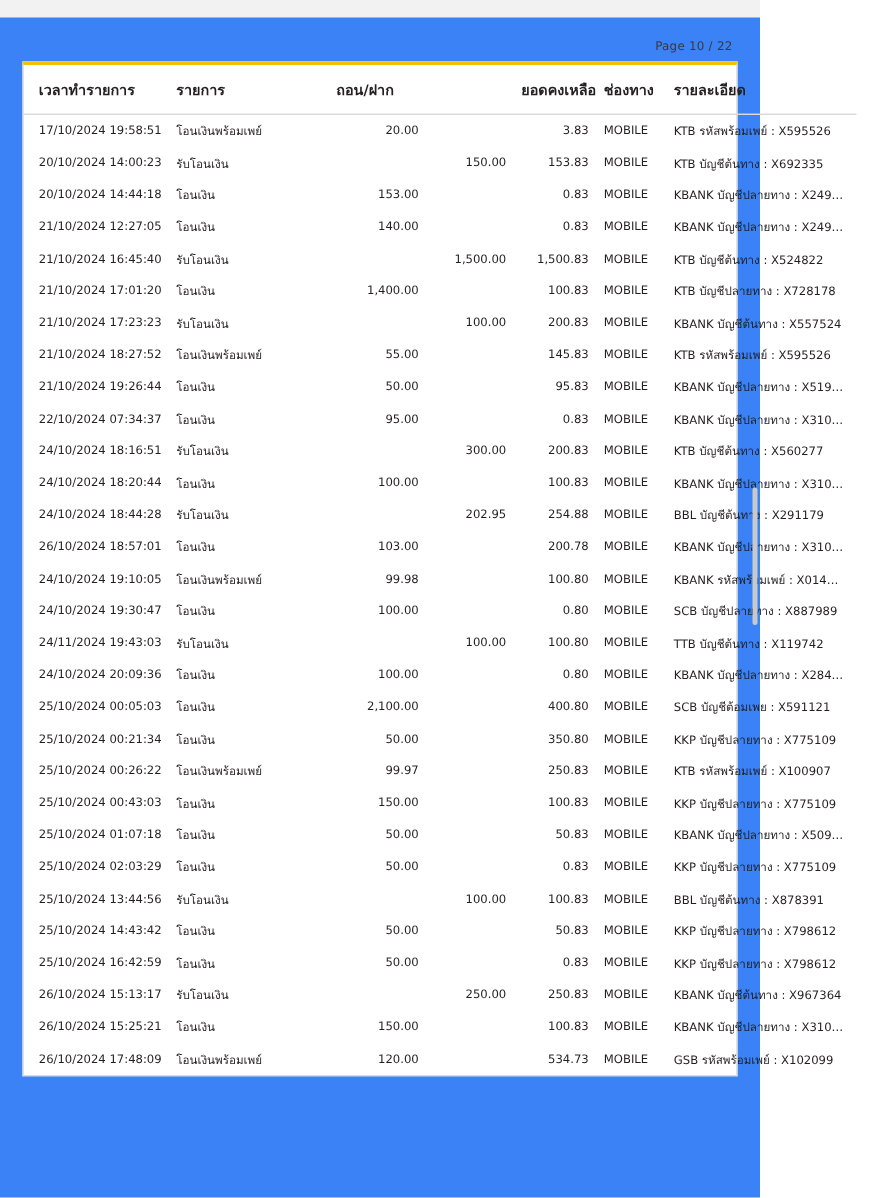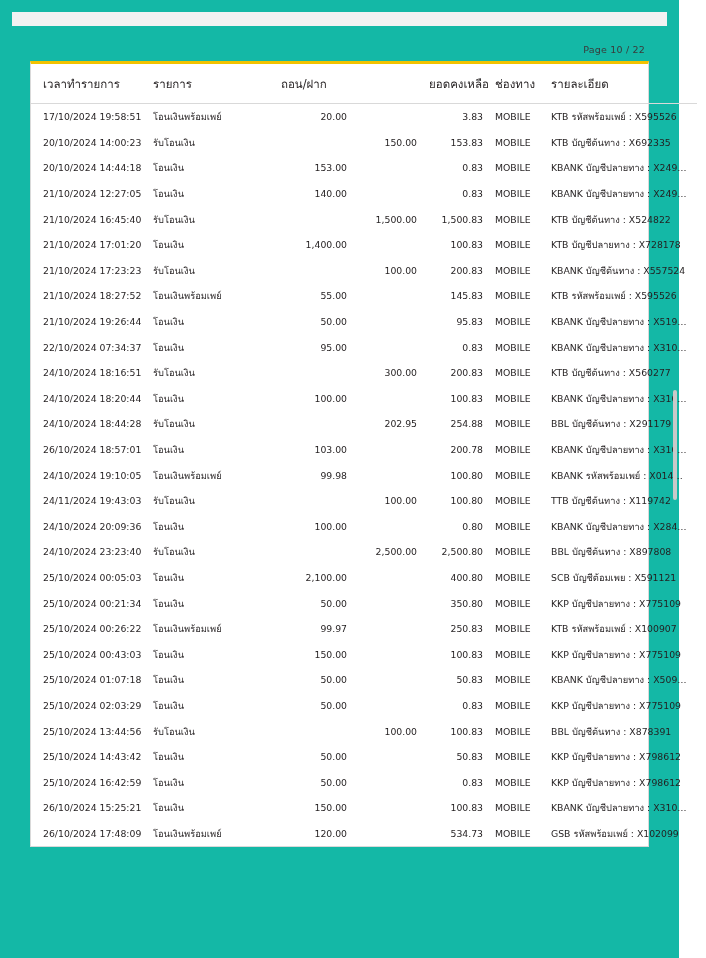--- a/index.html
+++ b/index.html
@@ -8,25 +8,25 @@
   }
   body {
     width: 706px;
     min-height: 958px;
     background: #ffffff;
     font-family: "DejaVu Sans", "Liberation Sans", sans-serif;
     color: #231f20;
   }
   .page {
     position: relative;
-    width: 679px;
+    width: 608px;
     height: 958px;
-    background: #14b8a6;
+    background: #3b82f6;
     box-sizing: border-box;
-    padding: 12px;
+    padding: 0;
   }
   .top-strip {
     height: 14px;
     background: #f2f2f2;
     width: 100%;
   }
   .page-number {
     text-align: right;
     font-size: 9.5px;
     color: #3a3a3a;
@@ -40,21 +40,21 @@
     background: #fff;
     box-sizing: border-box;
   }
   table.tx {
     width: 100%;
     border-collapse: collapse;
     table-layout: fixed;
   }
   table.tx thead th {
     font-size: 11.5px;
-    font-weight: normal;
+    font-weight: bold;
     text-align: left;
     padding: 11px 4px 10px 4px;
     border-bottom: 1px solid #d9d9d9;
     color: #231f20;
     white-space: nowrap;
   }
   table.tx tbody td {
     font-size: 9.3px;
     padding: 5.3px 4px;
     color: #231f20;
@@ -249,45 +249,45 @@
           <tr>
             <td class="td-datetime">24/10/2024 19:10:05</td>
             <td>โอนเงินพร้อมเพย์</td>
             <td class="num">99.98</td>
             <td class="num"></td>
             <td class="num">100.80</td>
             <td>MOBILE</td>
             <td class="detail">KBANK รหัสพร้อมเพย์ : X014571</td>
           </tr>
           <tr>
+            <td class="td-datetime">24/10/2024 19:30:47</td>
+            <td>โอนเงิน</td>
+            <td class="num">100.00</td>
+            <td class="num"></td>
+            <td class="num">0.80</td>
+            <td>MOBILE</td>
+            <td class="detail">SCB บัญชีปลายทาง : X887989</td>
+          </tr>
+          <tr>
             <td class="td-datetime">24/11/2024 19:43:03</td>
             <td>รับโอนเงิน</td>
             <td class="num"></td>
             <td class="num">100.00</td>
             <td class="num">100.80</td>
             <td>MOBILE</td>
             <td class="detail">TTB บัญชีต้นทาง : X119742</td>
           </tr>
           <tr>
             <td class="td-datetime">24/10/2024 20:09:36</td>
             <td>โอนเงิน</td>
             <td class="num">100.00</td>
             <td class="num"></td>
             <td class="num">0.80</td>
             <td>MOBILE</td>
             <td class="detail">KBANK บัญชีปลายทาง : X284678</td>
-          </tr>
-          <tr>
-            <td class="td-datetime">24/10/2024 23:23:40</td>
-            <td>รับโอนเงิน</td>
-            <td class="num"></td>
-            <td class="num">2,500.00</td>
-            <td class="num">2,500.80</td>
-            <td>MOBILE</td>
-            <td class="detail">BBL บัญชีต้นทาง : X897808</td>
           </tr>
           <tr>
             <td class="td-datetime">25/10/2024 00:05:03</td>
             <td>โอนเงิน</td>
             <td class="num">2,100.00</td>
             <td class="num"></td>
             <td class="num">400.80</td>
             <td>MOBILE</td>
             <td class="detail">SCB บัญชีต้อมเพย : X591121</td>
           </tr>
@@ -357,20 +357,29 @@
           <tr>
             <td class="td-datetime">25/10/2024 16:42:59</td>
             <td>โอนเงิน</td>
             <td class="num">50.00</td>
             <td class="num"></td>
             <td class="num">0.83</td>
             <td>MOBILE</td>
             <td class="detail">KKP บัญชีปลายทาง : X798612</td>
           </tr>
           <tr>
+            <td class="td-datetime">26/10/2024 15:13:17</td>
+            <td>รับโอนเงิน</td>
+            <td class="num"></td>
+            <td class="num">250.00</td>
+            <td class="num">250.83</td>
+            <td>MOBILE</td>
+            <td class="detail">KBANK บัญชีต้นทาง : X967364</td>
+          </tr>
+          <tr>
             <td class="td-datetime">26/10/2024 15:25:21</td>
             <td>โอนเงิน</td>
             <td class="num">150.00</td>
             <td class="num"></td>
             <td class="num">100.83</td>
             <td>MOBILE</td>
             <td class="detail">KBANK บัญชีปลายทาง : X310306</td>
           </tr>
           <tr>
             <td class="td-datetime">26/10/2024 17:48:09</td>

